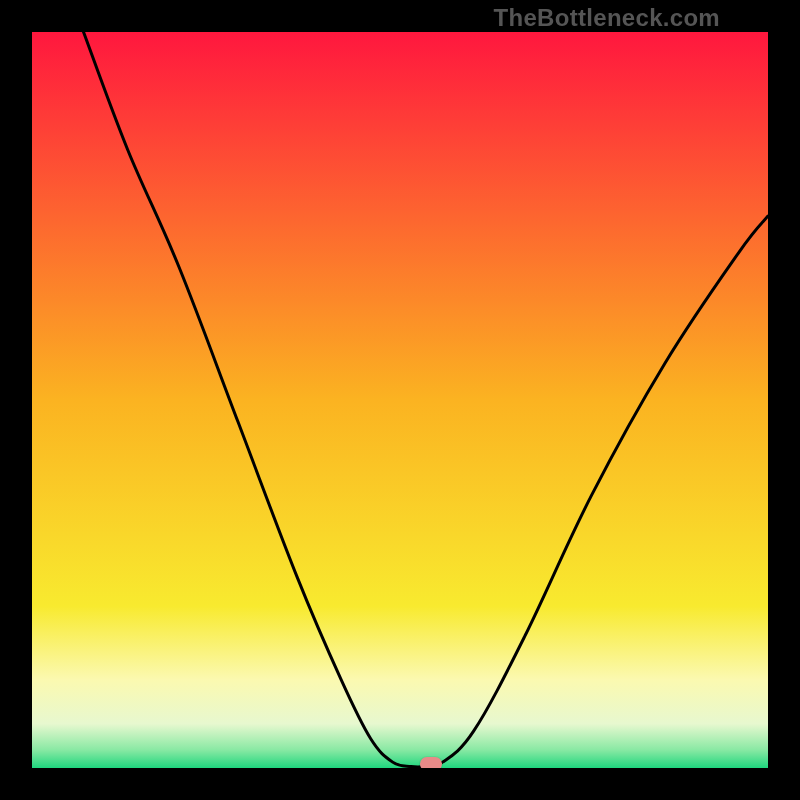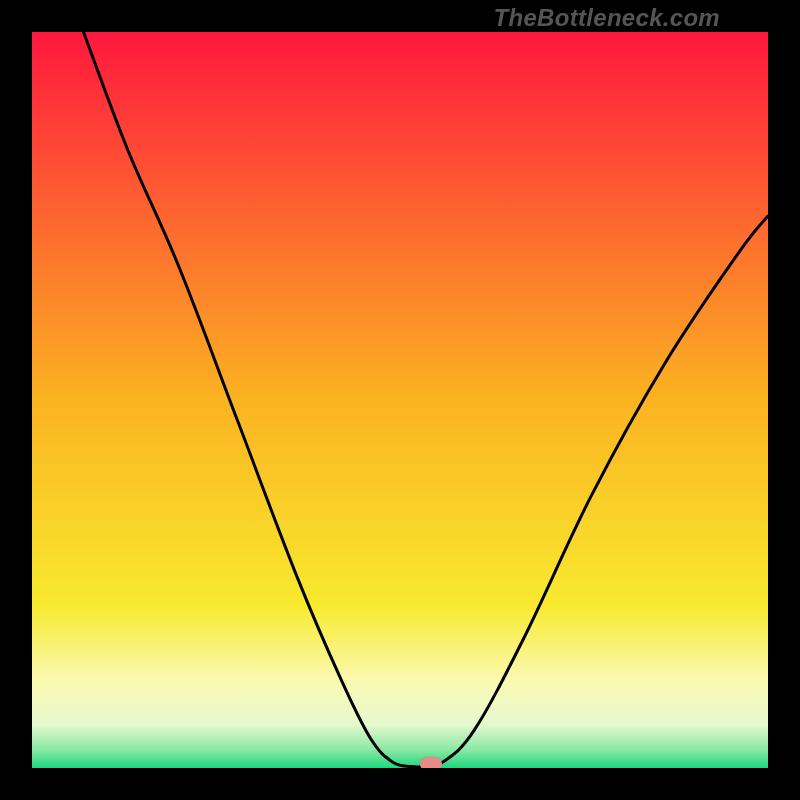--- a/index.html
+++ b/index.html
@@ -9,21 +9,20 @@
     height: 800px;
     background: #000;
     font-family: Arial, Helvetica, sans-serif;
     overflow: hidden;
   }
   .frame {
     position: relative;
     width: 732px;
     height: 800px;
     background: #000;
-    font-style: italic;
   }
   .watermark {
     position: absolute;
     top: 4px;
     right: 12px;
     color: #555;
     font-size: 24px;
     font-weight: 600;
     letter-spacing: 0.3px;
     user-select: none;

